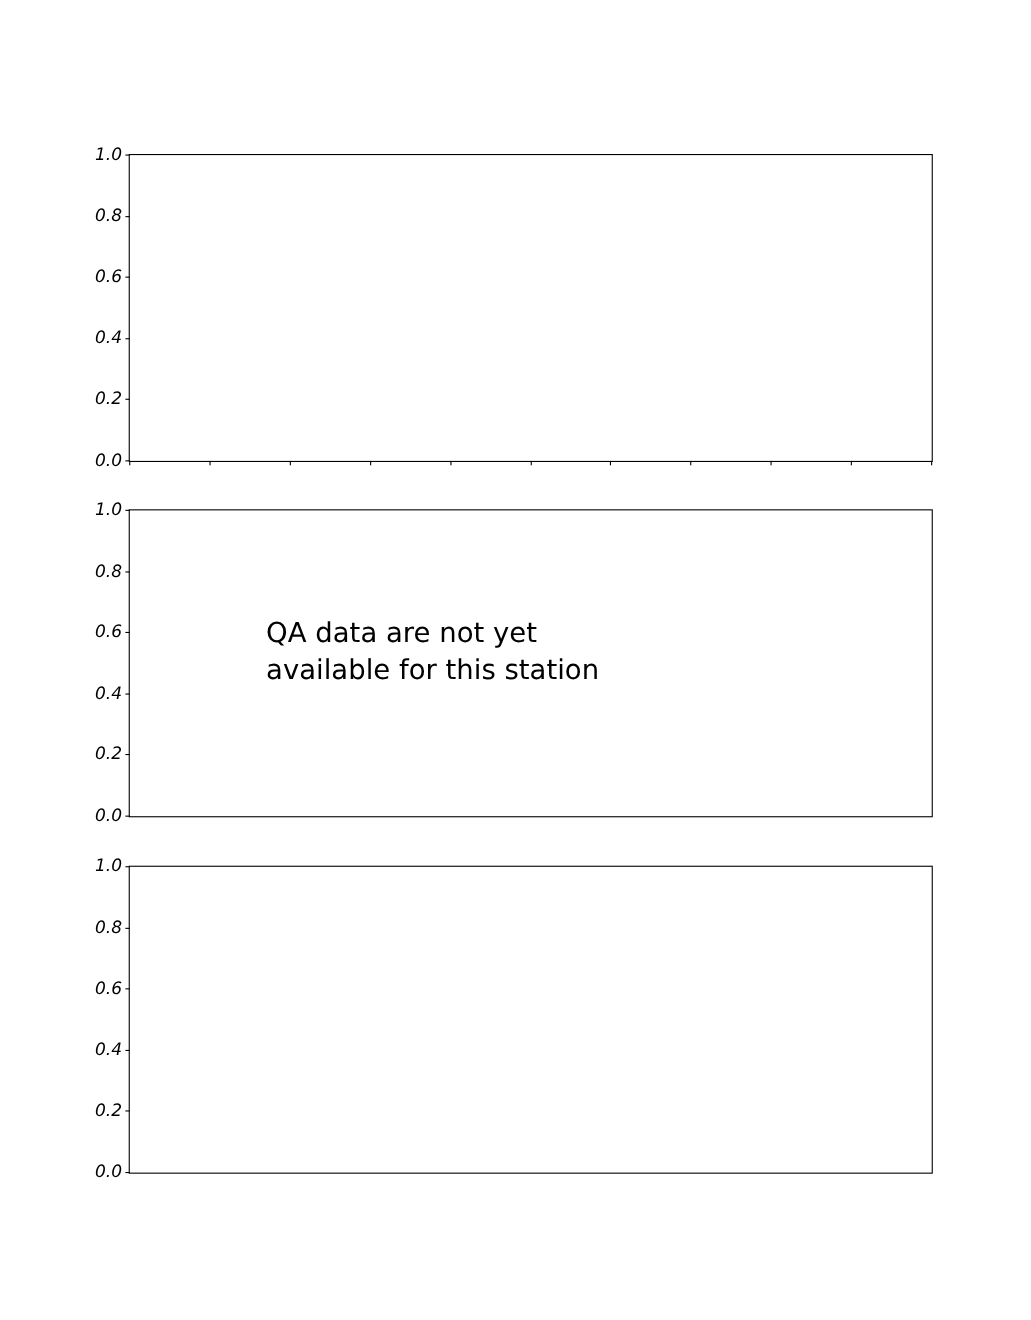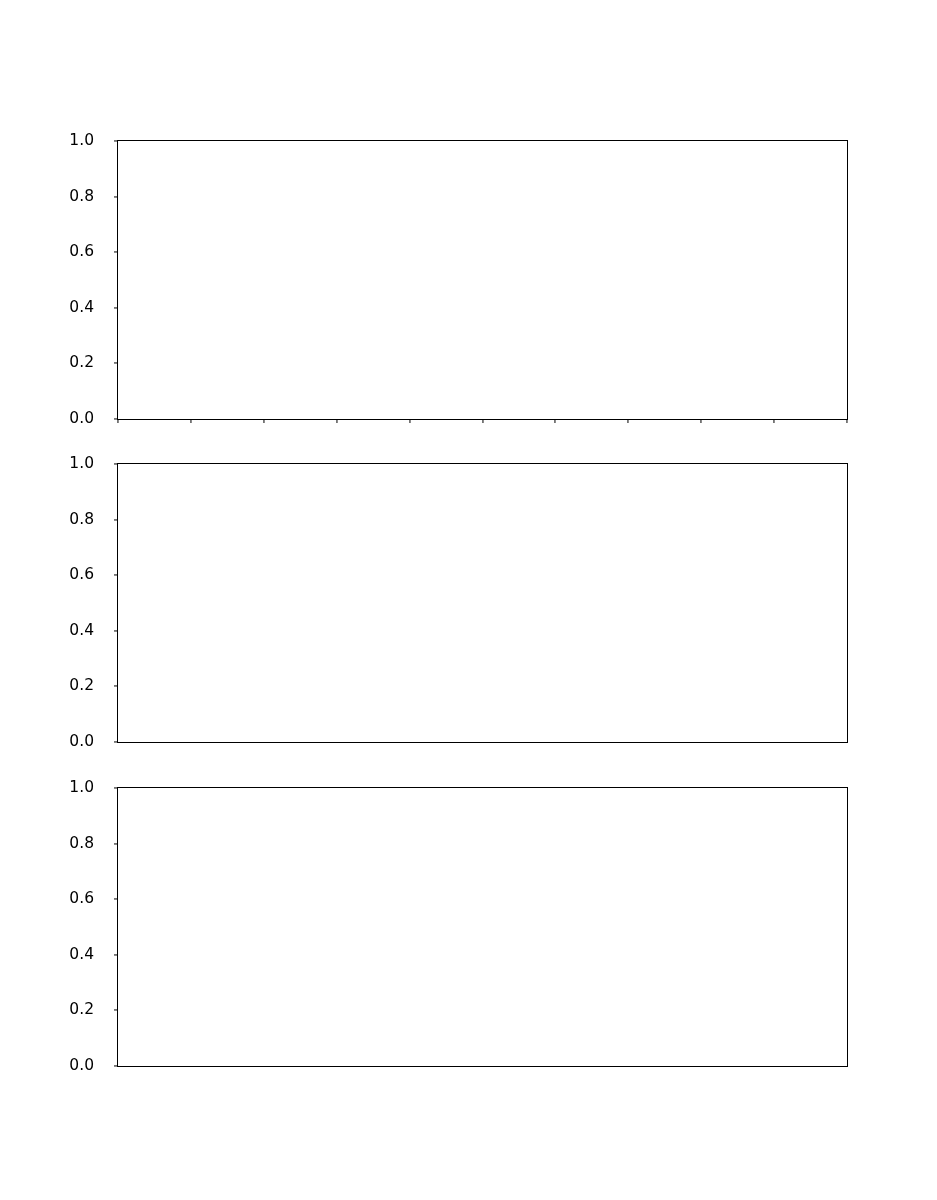--- a/index.html
+++ b/index.html
@@ -30,26 +30,27 @@
   }
   
   #panel-0 { left: 117px; top: 140px; width: 731px; height: 280px; }
   #panel-1 { left: 117px; top: 463px; width: 731px; height: 280px; }
   #panel-2 { left: 117px; top: 787px; width: 731px; height: 280px; }
 
   
   .ytick {
     position: absolute;
     right: 100%;
-    margin-right: 24px;
+    margin-right: 7px;
     transform: translateY(-50%);
     font-size: 15.5px;
     color: #000000;
     white-space: nowrap;
     line-height: 1;
+    font-style: italic;
   }
   .ytick-mark {
     position: absolute;
     right: 100%;
     width: 4px;
     height: 1.1px;
     background: #000000;
     transform: translateY(-50%);
   }
   
@@ -110,20 +111,22 @@
     <span class="ytick-mark" style="top:20%"></span>
     <span class="ytick-mark" style="top:0%"></span>
 
     <span class="ytick" style="top:100%">0.0</span>
     <span class="ytick" style="top:80%">0.2</span>
     <span class="ytick" style="top:60%">0.4</span>
     <span class="ytick" style="top:40%">0.6</span>
     <span class="ytick" style="top:20%">0.8</span>
     <span class="ytick" style="top:0%">1.0</span>
 
+    <div class="panel-note" style="left:17%; top:34%;">QA data are not yet
+available for this station</div>
   </div>
 
   <div class="axes" id="panel-2">
     <span class="ytick-mark" style="top:100%"></span>
     <span class="ytick-mark" style="top:80%"></span>
     <span class="ytick-mark" style="top:60%"></span>
     <span class="ytick-mark" style="top:40%"></span>
     <span class="ytick-mark" style="top:20%"></span>
     <span class="ytick-mark" style="top:0%"></span>
 

